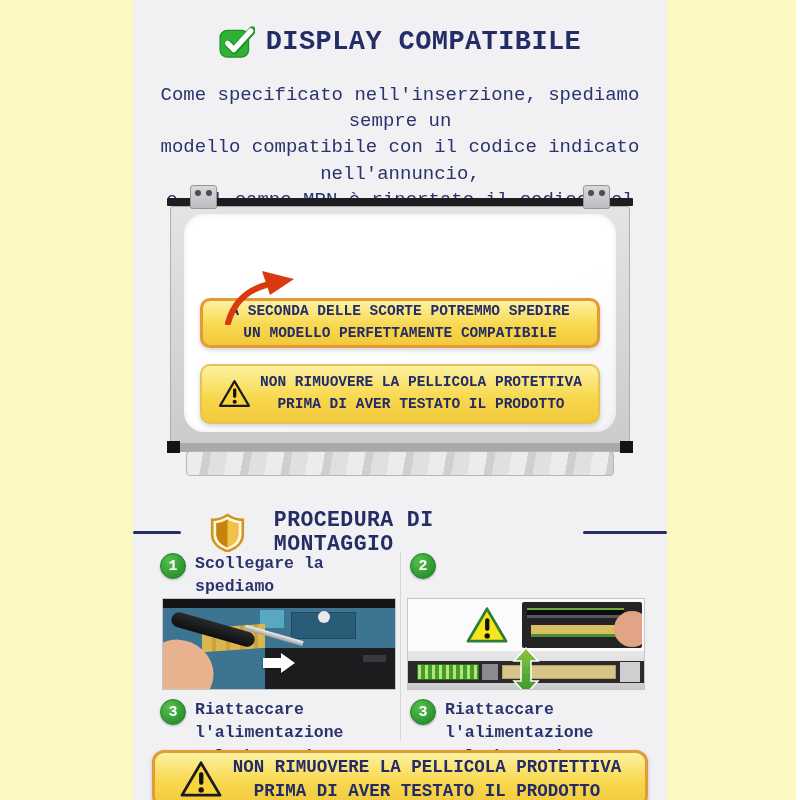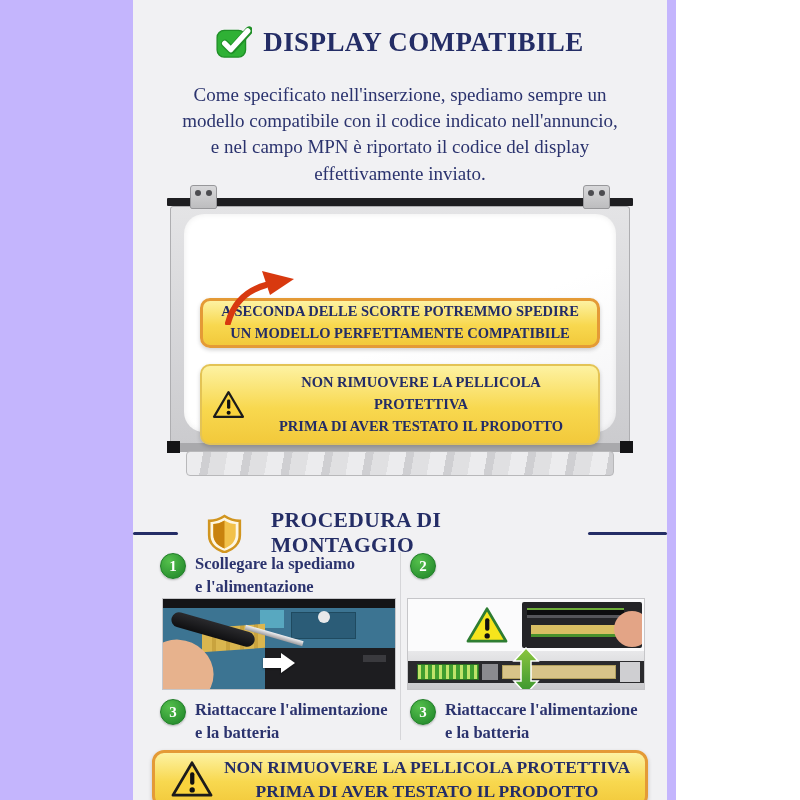--- a/index.html
+++ b/index.html
@@ -1,18 +1,18 @@
 <!DOCTYPE html>
 <html><head>
 <meta charset="utf-8">
 <style>
   html,body{margin:0;padding:0;background:#ffffff;}
   *{box-sizing:border-box;}
-  .stage{position:relative;width:676px;height:800px;background:#c4b5fd;overflow:hidden;
-         font-family:Liberation Serif, serif;color:#252e68;}
+  .stage{position:relative;width:796px;height:800px;background:#fef9c3;overflow:hidden;
+         font-family:Liberation Mono, monospace;color:#252e68;}
   .content{position:absolute;left:133px;top:0;width:534px;height:800px;background:#f1f1f3;}
 
   
   .hdr{position:absolute;left:0;right:0;top:26px;display:flex;align-items:center;justify-content:center;gap:11px;}
   .hdr .ttl{font-size:27px;font-weight:bold;letter-spacing:.4px;color:#242d66;}
   .check-badge{width:36px;height:32px;flex:0 0 auto;}
 
   
   .intro{position:absolute;left:0;right:0;top:82px;text-align:center;font-size:19px;line-height:1.38;
          color:#2b336e;white-space:pre-line;}

